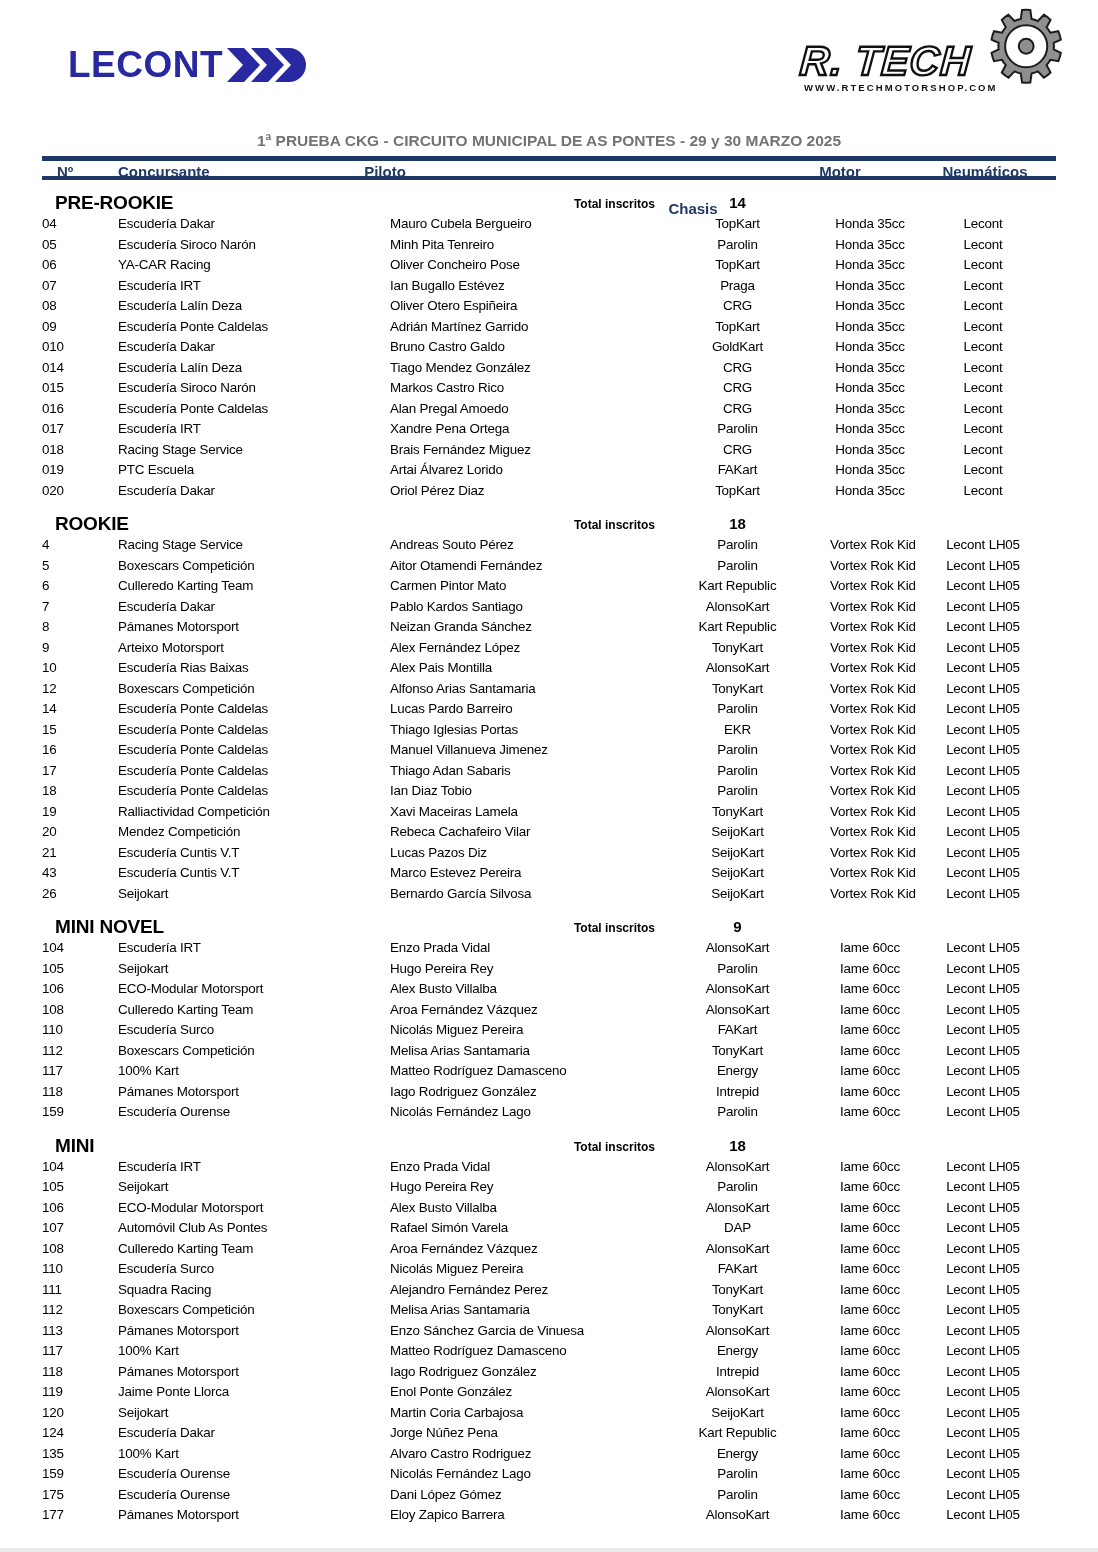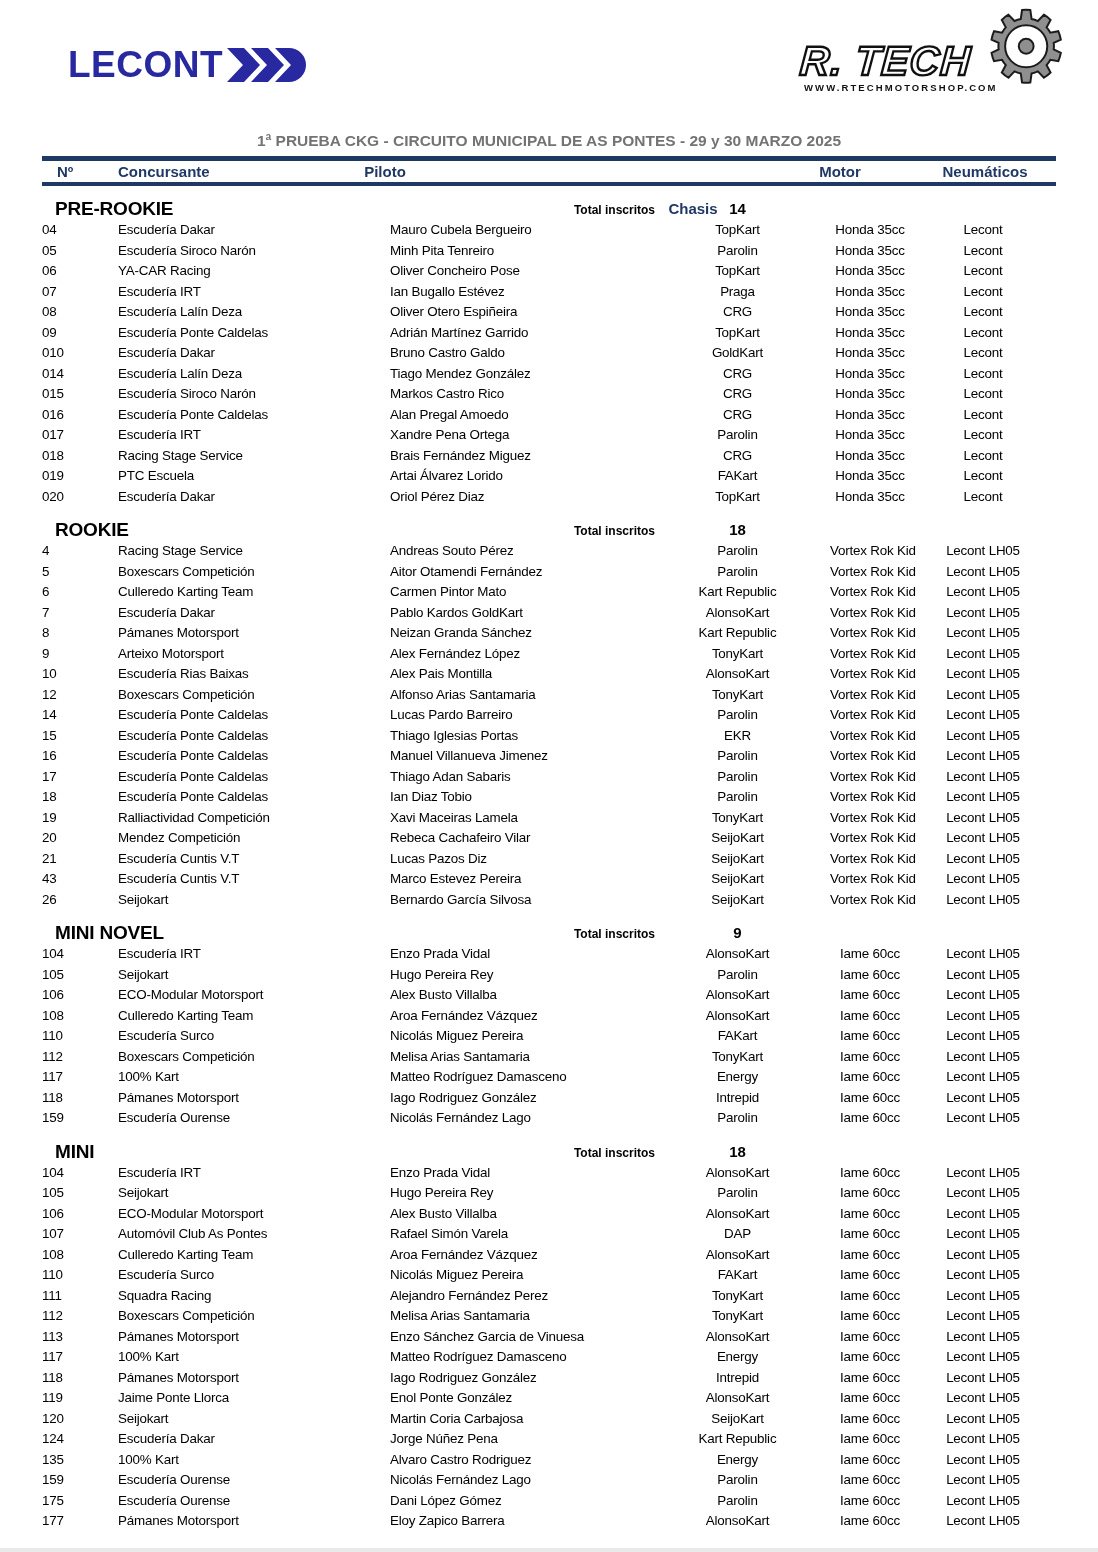--- a/index.html
+++ b/index.html
@@ -17,21 +17,21 @@
   .fga-cap{font-size:15.5px;font-weight:bold;color:#1F3A68;letter-spacing:1.6px;line-height:17px;}
   .rtech{position:absolute;right:34px;top:20px;width:270px;height:95px;}
   .rtech-gear{position:absolute;right:-6px;top:-22px;font-size:98px;line-height:1;
     color:#8f8f8f;-webkit-text-stroke:2px #1b1b1b;}
   .rtech-name{position:absolute;left:6px;top:18px;font-size:41px;font-weight:900;font-style:italic;
     color:#ffffff;-webkit-text-stroke:2.4px #101010;letter-spacing:1px;transform:skewX(-4deg);z-index:2;}
   .rtech-url{position:absolute;left:10px;top:62px;font-size:9.5px;font-weight:bold;color:#101010;
     letter-spacing:2.1px;z-index:2;}
   
   .event-title{margin-top:2px;text-align:center;font-size:15.5px;font-weight:bold;color:#737373;}
-  .thead{position:relative;margin-top:6px;height:30px;border-radius:9px;}
+  .thead{position:relative;margin-top:6px;height:24px;border-radius:9px;}
   .rule{position:absolute;left:42px;width:1014px;background:#1F3864;}
   .rule-top{top:0;height:5px;}
   .rule-bottom{bottom:0;height:4px;}
   .thead-label{position:absolute;top:7px;font-size:15px;font-weight:bold;color:#1F3864;}
   .h-num{left:57px;}
   .h-conc{left:118px;}
   .h-pil{left:340px;width:90px;text-align:center;}
   .h-cha{left:648px;width:90px;text-align:center;margin-top:37px;}
   .h-mot{left:795px;width:90px;text-align:center;}
   .h-neu{left:925px;width:120px;text-align:center;}
@@ -230,21 +230,21 @@
       <span class="cell c-num">6</span>
       <span class="cell c-conc">Culleredo Karting Team</span>
       <span class="cell c-pil">Carmen Pintor Mato</span>
       <span class="cell c-cha">Kart Republic</span>
       <span class="cell c-mot">Vortex Rok Kid</span>
       <span class="cell c-neu">Lecont LH05</span>
     </div>
     <div class="trow">
       <span class="cell c-num">7</span>
       <span class="cell c-conc">Escudería Dakar</span>
-      <span class="cell c-pil">Pablo Kardos GoldKart</span>
+      <span class="cell c-pil">Pablo Kardos Santiago</span>
       <span class="cell c-cha">AlonsoKart</span>
       <span class="cell c-mot">Vortex Rok Kid</span>
       <span class="cell c-neu">Lecont LH05</span>
     </div>
     <div class="trow">
       <span class="cell c-num">8</span>
       <span class="cell c-conc">Pámanes Motorsport</span>
       <span class="cell c-pil">Neizan Granda Sánchez</span>
       <span class="cell c-cha">Kart Republic</span>
       <span class="cell c-mot">Vortex Rok Kid</span>

